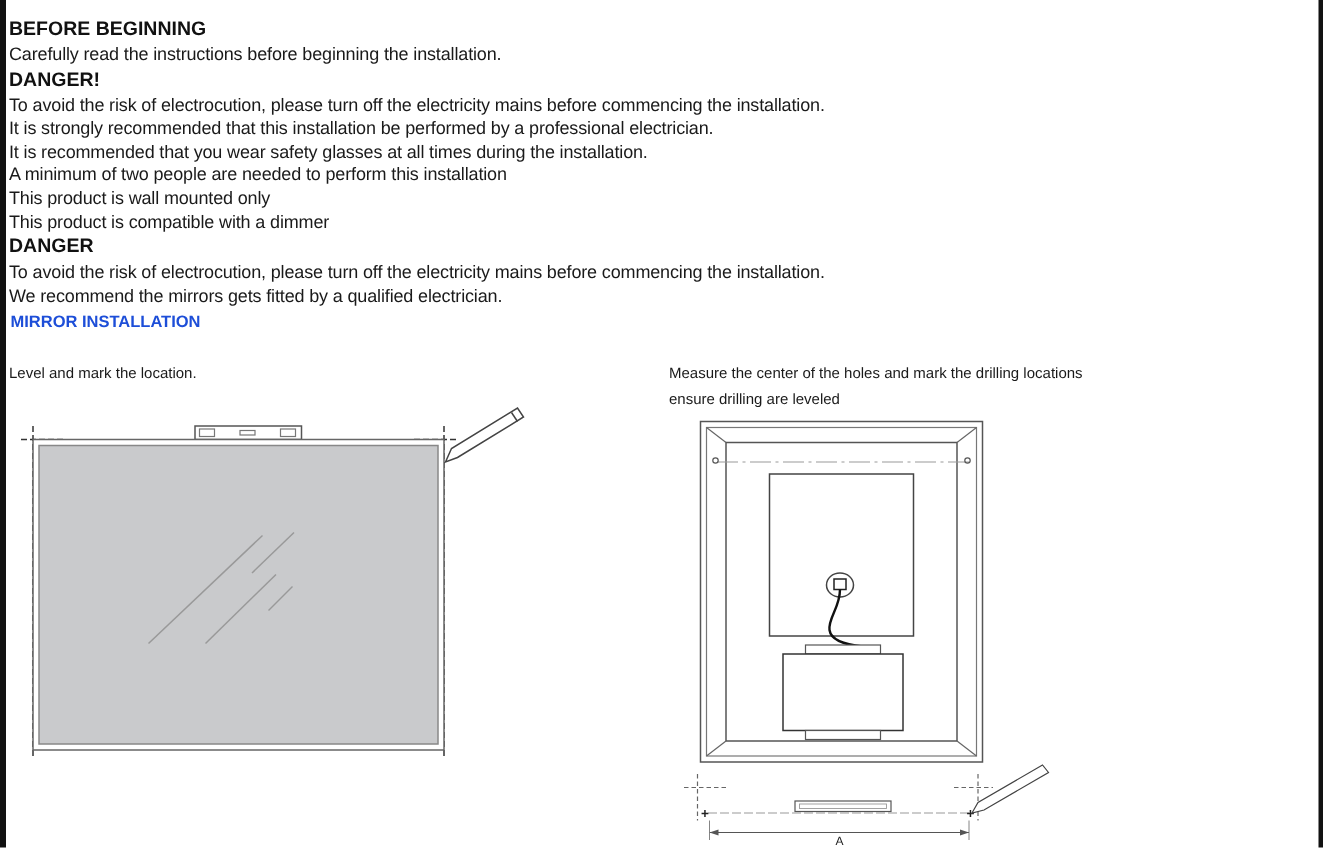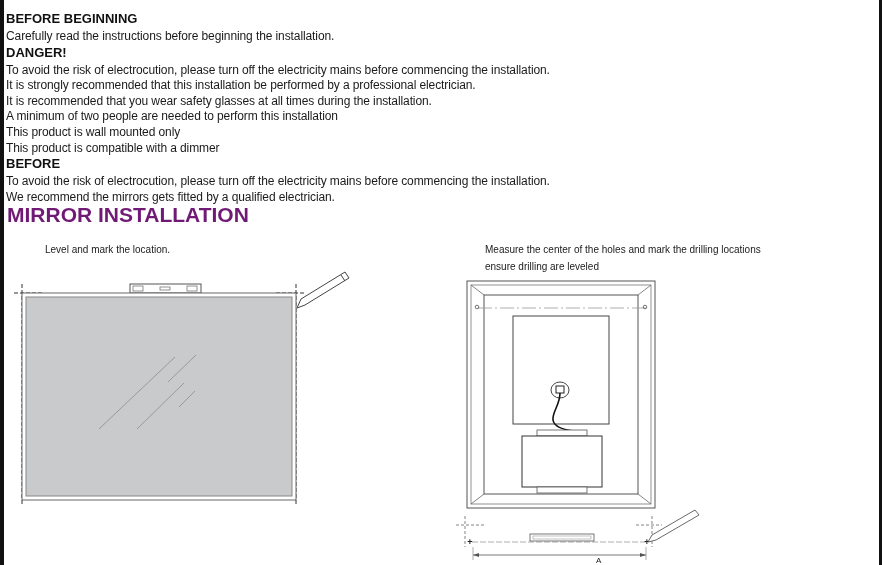--- a/index.html
+++ b/index.html
@@ -4,42 +4,42 @@
 <style>
   html, body { margin:0; padding:0; }
   body {
     width:882px; height:565px; overflow:hidden; position:relative;
     background:#ffffff; font-family:"Liberation Sans", sans-serif; color:#111;
   }
   .edge-left { position:absolute; left:0; top:0; width:4px; height:565px; background:#111; }
   .edge-right { position:absolute; right:0; top:0; width:3px; height:565px; background:#111; }
   .txt { position:absolute; left:6px; font-size:12px; line-height:12px; white-space:nowrap; color:#1a1a1a; letter-spacing:-0.1px; }
   .h { position:absolute; left:6px; font-weight:bold; font-size:13px; line-height:15px; white-space:nowrap; color:#111; }
-  .h-big { position:absolute; left:7px; font-weight:bold; font-size:21px; line-height:18px; white-space:nowrap; color:#701a75; }
-  .cap { position:absolute; font-size:10px; line-height:12px; white-space:nowrap; color:#1a1a1a;margin-left:39px; }
+  .h-big { position:absolute; left:7px; font-weight:bold; font-size:11px; line-height:18px; white-space:nowrap; color:#1d4ed8; }
+  .cap { position:absolute; font-size:10px; line-height:12px; white-space:nowrap; color:#1a1a1a; }
   svg { position:absolute; }
 </style>
 </head>
 <body>
 
 <div class="edge-left"></div>
 <div class="edge-right"></div>
 
 <div class="h" style="top:11px;text-align:right;">BEFORE BEGINNING</div>
 <div class="txt" style="top:30px;">Carefully read the instructions before beginning the installation.</div>
 
 <div class="h" style="top:45px;">DANGER!</div>
 <div class="txt" style="top:64px;">To avoid the risk of electrocution, please turn off the electricity mains before commencing the installation.</div>
 <div class="txt" style="top:79px;">It is strongly recommended that this installation be performed by a professional electrician.</div>
 <div class="txt" style="top:95px;">It is recommended that you wear safety glasses at all times during the installation.</div>
 <div class="txt" style="top:110px;">A minimum of two people are needed to perform this installation</div>
 <div class="txt" style="top:126px;">This product is wall mounted only</div>
 <div class="txt" style="top:142px;">This product is compatible with a dimmer</div>
 
-<div class="h" style="top:156px;">BEFORE</div>
+<div class="h" style="top:156px;">DANGER</div>
 <div class="txt" style="top:175px;">To avoid the risk of electrocution, please turn off the electricity mains before commencing the installation.</div>
 <div class="txt" style="top:191px;">We recommend the mirrors gets fitted by a qualified electrician.</div>
 
 <div class="h-big" style="top:206px;">MIRROR INSTALLATION</div>
 
 <div class="cap" style="left:6px; top:244px;">Level and mark the location.</div>
 
 <svg style="left:0; top:265px;" width="360" height="245" viewBox="0 265 360 245">
 
   <g>

